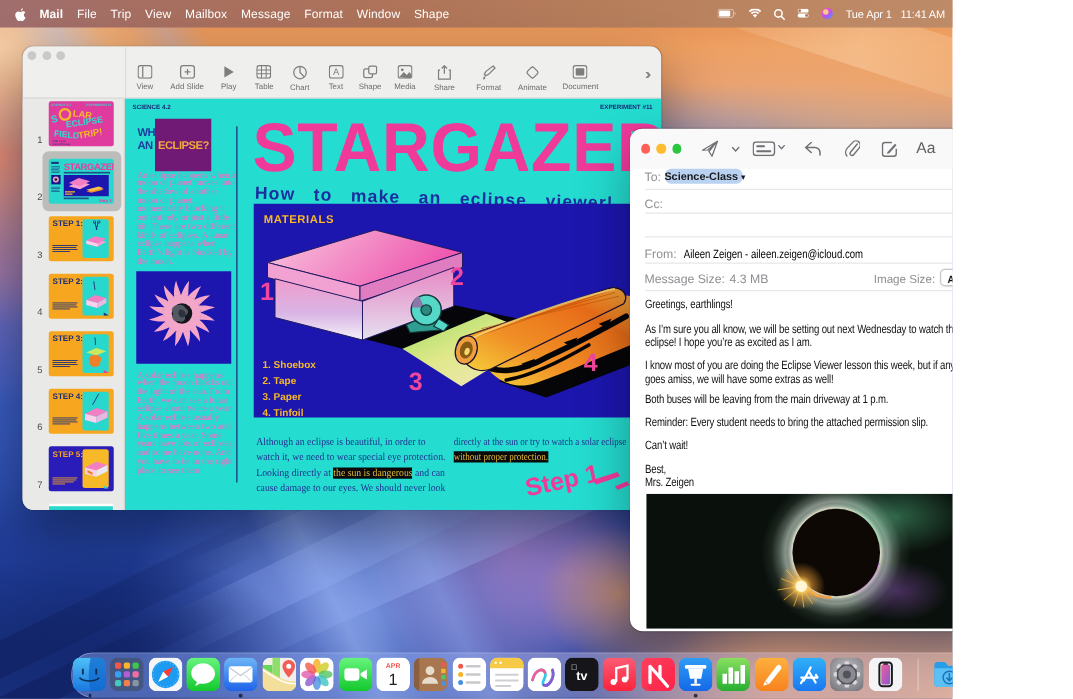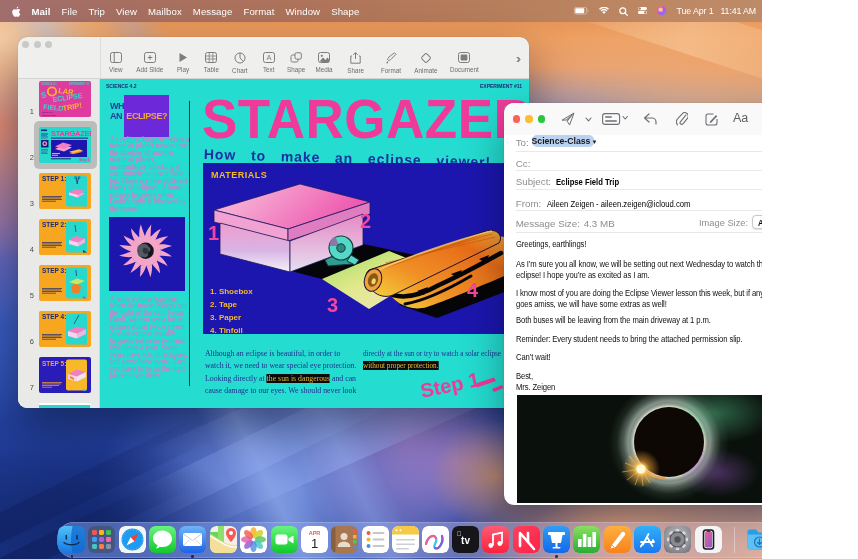--- a/index.html
+++ b/index.html
@@ -390,21 +390,21 @@
     </div>
     <div class="thumb" style="top:366px; background:#fff;">
       <svg width="51.3" height="35.8" viewBox="0 0 51.3 35.8">
         <rect x="0" y="2" width="51.3" height="14" fill="#29d8cd"></rect>
         <text x="2" y="13" font-size="8.5" fill="#ef3a9a" font-weight="bold" letter-spacing="-0.5">DID YOU KNOW</text>
       </svg>
     </div>
     <div id="slide">
       <div class="abs" style="left:6px; top:4px; font-size:5px; font-weight:bold; color:#1b2e78;">SCIENCE 4.2</div>
       <div class="abs" style="left:380px; top:4px; width:42px; text-align:right; font-size:5px; font-weight:bold; color:#1b2e78;">EXPERIMENT #11</div>
-      <div class="abs" style="left:10px; top:23.5px; font-size:9px; font-weight:bold; color:#1c3f9e; line-height:9.8px; letter-spacing:-0.4px;">WHAT IS<br>AN <span style="background:#6d28d9; color:#f2a93c; padding:16px 2px;">ECLIPSE?</span></div>
+      <div class="abs" style="left:10px; top:23.5px; font-size:9px; font-weight:bold; color:#1c3f9e; line-height:9.8px; letter-spacing:-0.4px;">WHAT IS<br>AN <span style="background:#701a75; color:#f2a93c; padding:16px 2px;">ECLIPSE?</span></div>
       <div class="abs" style="left:9.5px; top:58px; width:80px; font-family:'Liberation Serif',serif; font-size:7.3px; line-height:6.95px; color:#e473c0;">An eclipse happens when a moon or planet moves into the shadow of another moon or planet, momentarily blocking it out entirely or just a little bit. There are two different kinds of eclipses. A lunar eclipse happens when Earth’s light is blocked by the moon.</div>
       <div class="abs" style="left:9px; top:138.5px; width:76px; height:74px; background:#1c16ae;">
         <svg width="76" height="74" viewBox="0 0 76 74">
           <g transform="translate(36.6,33.8)">
             <g id="sunrays" fill="#f4a6c8" transform="rotate(8)">
               <path id="ray" d="M-2.7-14.6 C-2.1-18.5 -0.8-22.5 2-26.8 C2.1-21.5 2.7-18 2.9-14.9z"></path>
               <use href="#ray" transform="rotate(22.5)"></use>
                 <use href="#ray" transform="rotate(45)"></use>
                 <use href="#ray" transform="rotate(67.5)"></use>
                 <use href="#ray" transform="rotate(90)"></use>
@@ -559,21 +559,20 @@
         <path d="M3.6 8 a3.2 3.2 0 0 0 5.8 0" fill="none" stroke="#6f6f74" stroke-width="1.1" stroke-linecap="round"></path>
       </svg>
     <svg class="abs" style="left:315px; top:10.5px;" width="11" height="11" viewBox="0 0 11 11">
         <path d="M1.5 1.5 L5.5 5.5 L1.5 9.5 M5.5 1.5 L9.5 5.5 L5.5 9.5" fill="none" stroke="#77777c" stroke-width="1.3" stroke-linecap="round" stroke-linejoin="round"></path>
       </svg>
     <div class="mrow" style="top:34px;">To:</div>
     <div class="abs" style="left:27.5px; top:31.8px; width:62px; height:12.3px; background:#b9d2f1; border-radius:5px; font-size:8.7px; font-weight:bold; white-space:nowrap; color:#18181a; text-align:center; line-height:12.3px;">Science-Class <span style="font-size:7px; font-weight:normal;">▾</span></div>
     <div class="mdiv" style="top:48.4px;"></div>
     <div class="mrow" style="top:54.5px;">Cc:</div>
     <div class="mdiv" style="top:67.2px;"></div>
-    <div class="mrow" style="top:73.3px;">Subject: <span class="mval" style="color:#000; font-weight:bold; margin-left:2px; font-size:9.6px;">Eclipse Field Trip</span></div>
     <div class="mdiv" style="top:86px;"></div>
     <div class="mrow" style="top:94.8px;">From: <span class="mval" style="color:#000; margin-left:3px; font-size:9.6px;">Aileen Zeigen - aileen.zeigen@icloud.com</span></div>
     <div class="mdiv" style="top:107.1px;"></div>
     <div class="mrow" style="top:115px;">Message Size: <span style="margin-left:1px;">4.3 MB</span></div>
     <div class="mrow" style="left:195px; top:115px; font-size:9.3px;">Image Size:</div>
     <div class="abs" style="left:247.5px; top:111.5px; width:68px; height:14.5px; background:#fff; border:0.7px solid #c9c9c9; border-radius:4px; box-shadow:0 0.5px 1.5px rgba(0,0,0,0.12);">
       <span style="position:absolute; left:5.5px; top:2.4px; font-size:8.4px; font-weight:bold; color:#111; display:inline-block; transform:scaleX(0.92); transform-origin:left top; white-space:nowrap;">Actual Size</span>
       <span style="position:absolute; right:1.2px; top:1.1px; width:11.5px; height:11.5px; background:#3a7af6; border-radius:3.2px;"><svg width="11.5" height="11.5" viewBox="0 0 11.5 11.5">
             <path d="M3.6 4.4 L5.75 2.2 L7.9 4.4 M3.6 7.1 L5.75 9.3 L7.9 7.1" fill="none" stroke="#fff" stroke-width="1.1" stroke-linecap="round" stroke-linejoin="round"></path>
           </svg></span>

